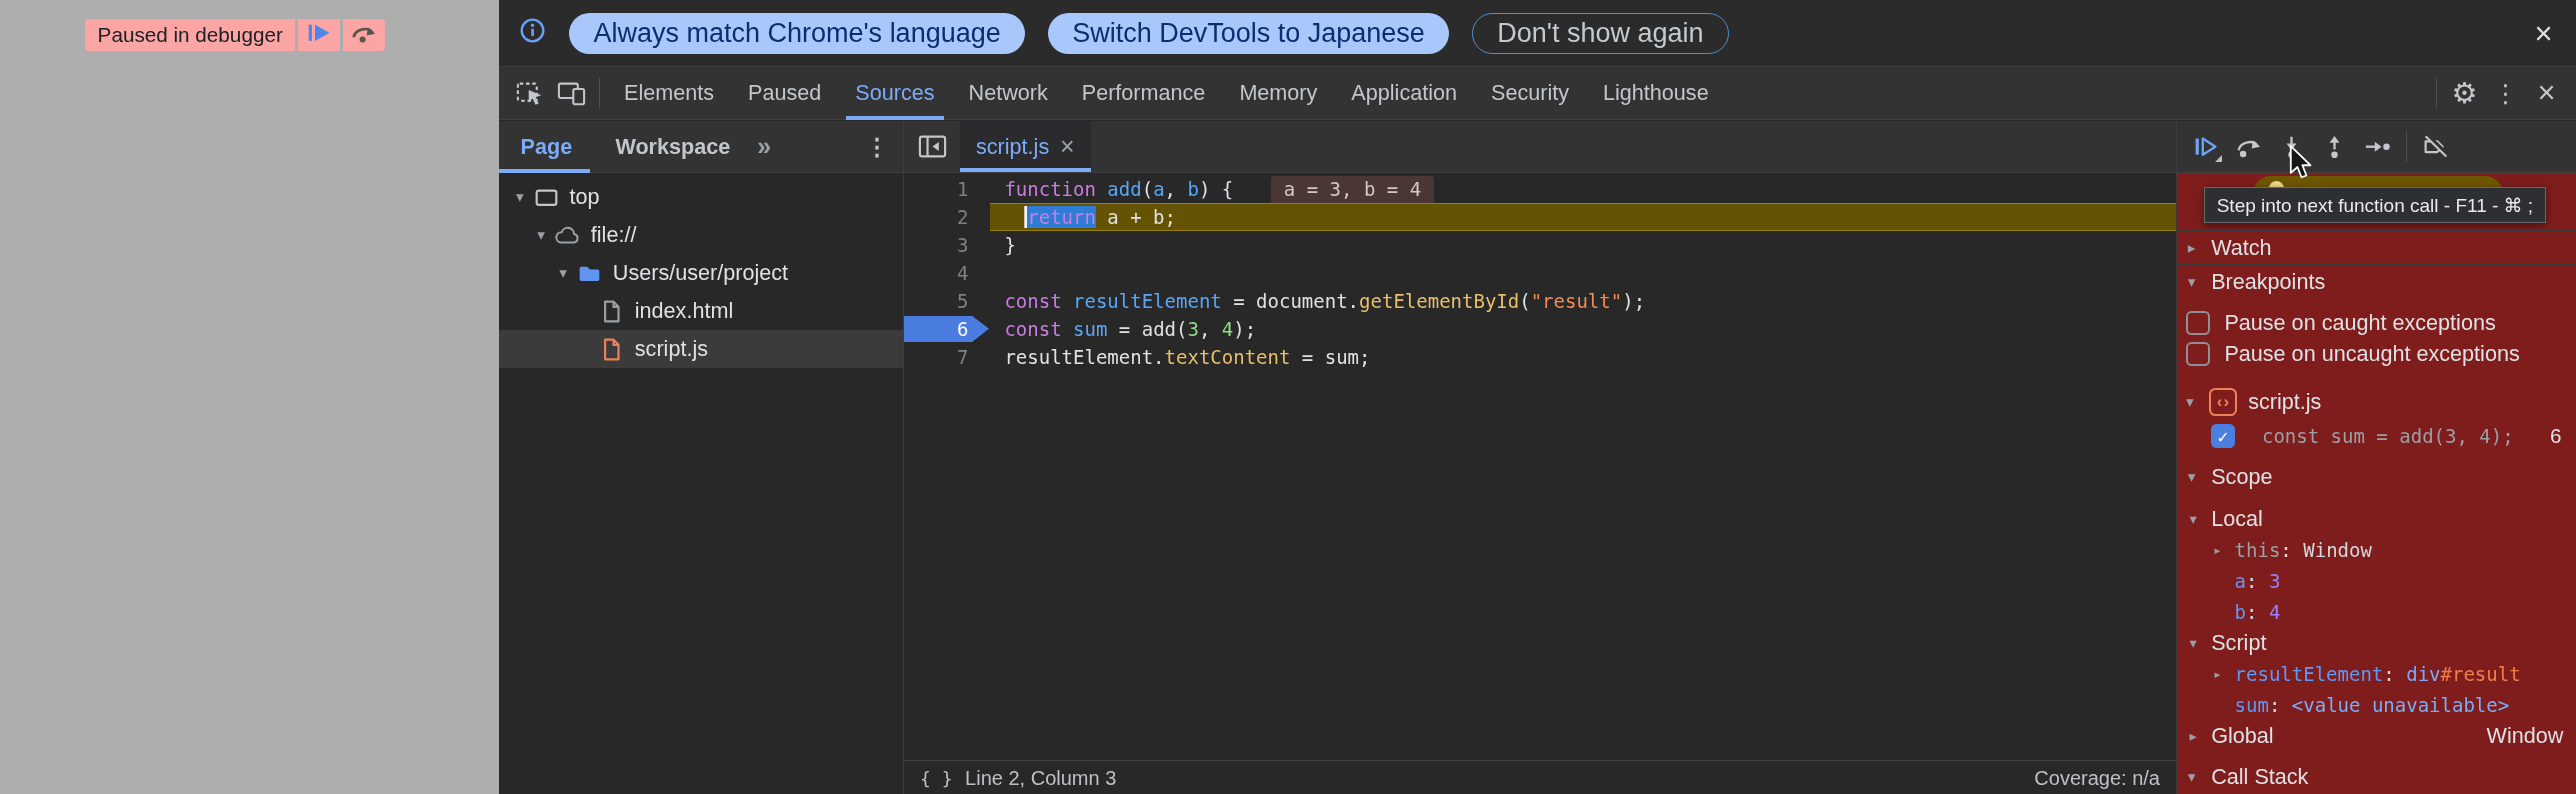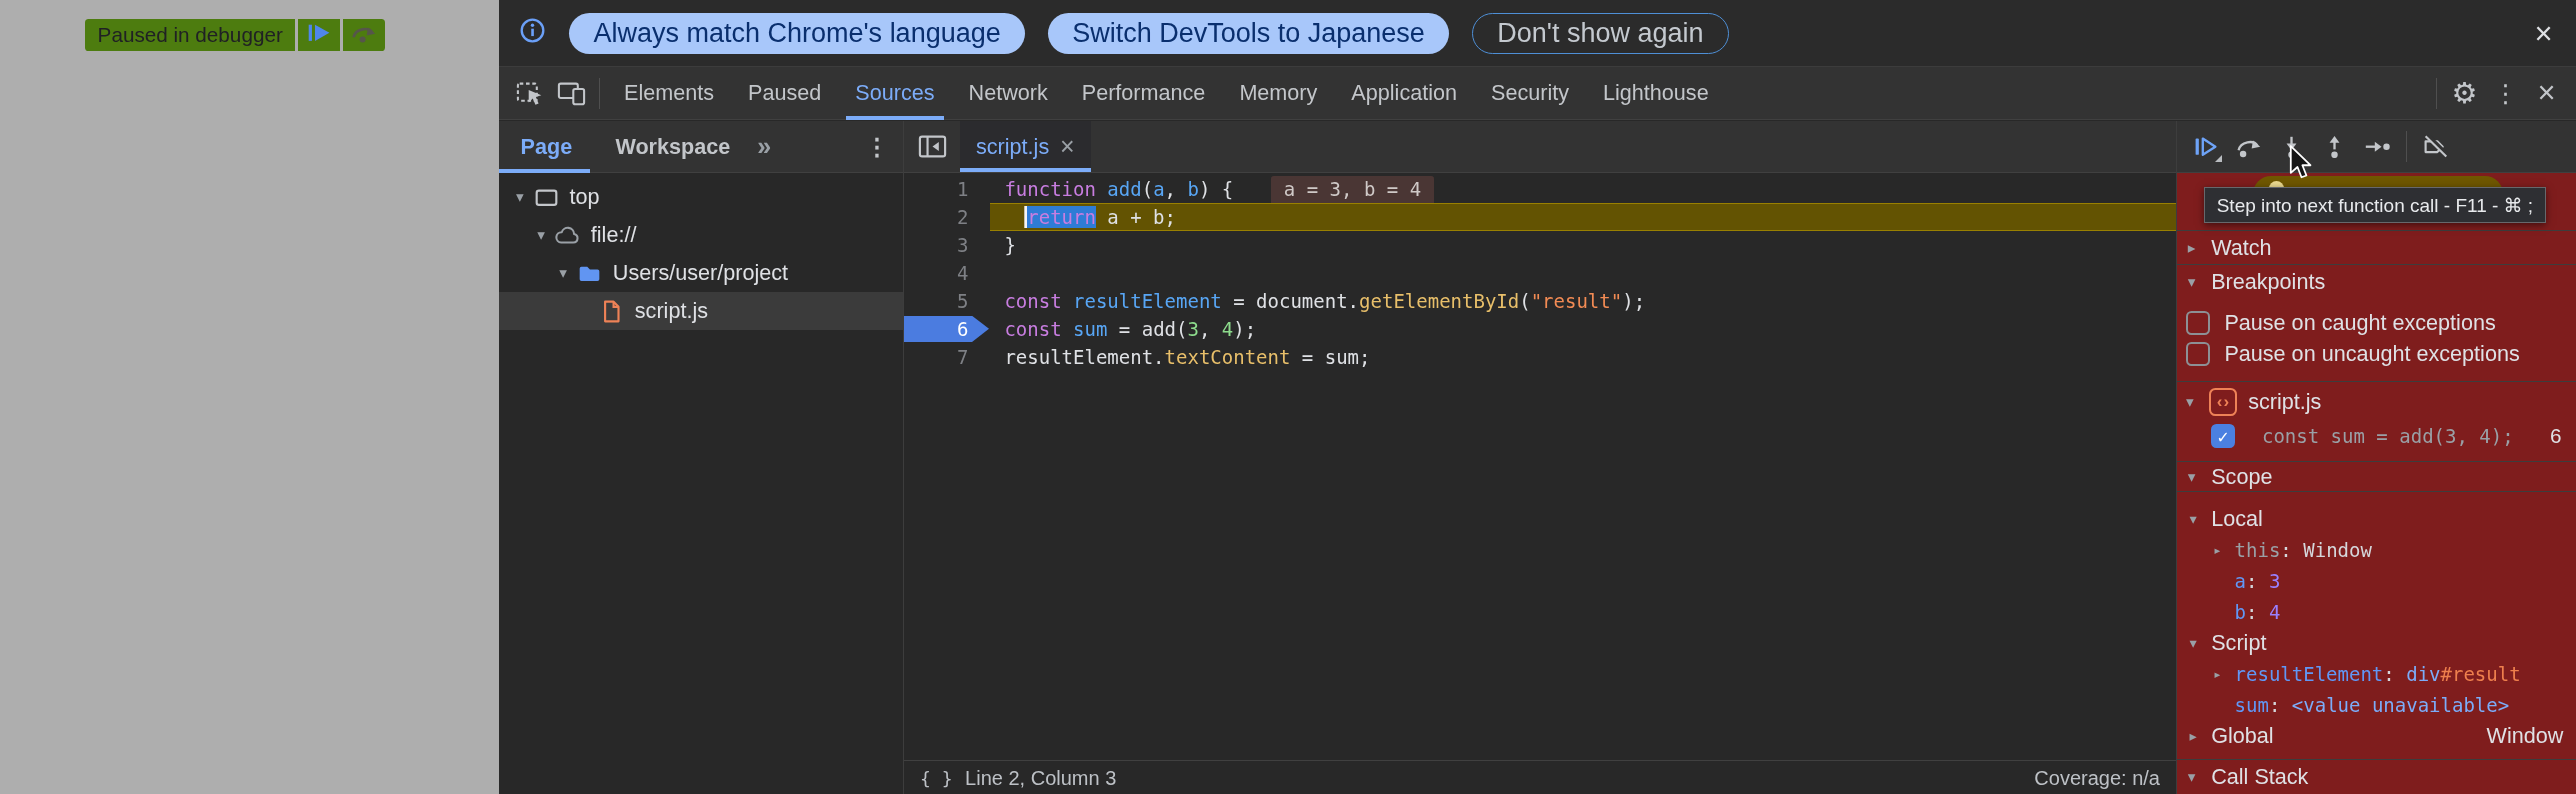--- a/index.html
+++ b/index.html
@@ -6,21 +6,21 @@
   html,body { width:2576px; height:795px; }
   #root {
     position:relative; width:2576px; height:795px; overflow:hidden;
     background:#aeaeae; font-family:"Liberation Sans", sans-serif; color:#dfe1e5;
   }
   
   .paused-badge {
     position:absolute; left:85px; top:19px; height:32px; display:flex; gap:2.7px;
     font-size:20.7px; color:#202124; border-radius:3.6px; overflow:hidden;
   }
-  .paused-badge .seg { background:#4d7c0f; display:flex; align-items:center; justify-content:center; }
+  .paused-badge .seg { background:#fca5a5; display:flex; align-items:center; justify-content:center; }
   .paused-badge .seg.txt { padding:0 12.6px; }
   .paused-badge .seg.btn { width:42px; cursor:pointer; }
   
   .devtools { position:absolute; left:499px; top:0; width:2077px; height:795px; background:#282828; }
   
   .infobar {
     height:67px; background:#2b2b2b; border-bottom:0.9px solid #3c3c3c;
     display:flex; align-items:center; padding-left:20px; font-size:21.6px;
   }
   .infobar .msg { margin-left:12.6px; color:#e8eaed; }
@@ -225,20 +225,30 @@
           </div>
           <div class="trow d2">
             <span class="caret">▾</span>
             <span class="ticon">
               <svg width="25" height="21.6" viewBox="0 0 28 24">
                   <path d="M3 6 a2 2 0 0 1 2-2 h6.5 l3 3.2 H23 a2 2 0 0 1 2 2 V18 a2 2 0 0 1-2 2 H5 a2 2 0 0 1-2-2 Z" fill="#6195f2"></path>
                 </svg>
             </span>
             <span>Users/user/project</span>
           </div>
+          <div class="trow d3">
+            <span class="caret"></span>
+            <span class="ticon">
+              <svg width="21.6" height="25" viewBox="0 0 24 28">
+                  <path d="M4.5 3 h9.5 l5.5 5.8 V25 H4.5 Z" fill="none" stroke="#9aa0a6" stroke-width="2.4" stroke-linejoin="round"></path>
+                  <path d="M14 3 v5.8 h5.5" fill="none" stroke="#9aa0a6" stroke-width="2.4"></path>
+                </svg>
+            </span>
+            <span>index.html</span>
+          </div>
           <div class="trow d3 sel">
             <span class="caret"></span>
             <span class="ticon">
               <svg width="21.6" height="25" viewBox="0 0 24 28">
                   <path d="M4.5 3 h9.5 l5.5 5.8 V25 H4.5 Z" fill="none" stroke="#ee8257" stroke-width="2.4" stroke-linejoin="round"></path>
                   <path d="M14 3 v5.8 h5.5" fill="none" stroke="#ee8257" stroke-width="2.4"></path>
                 </svg>
             </span>
             <span>script.js</span>
           </div>

